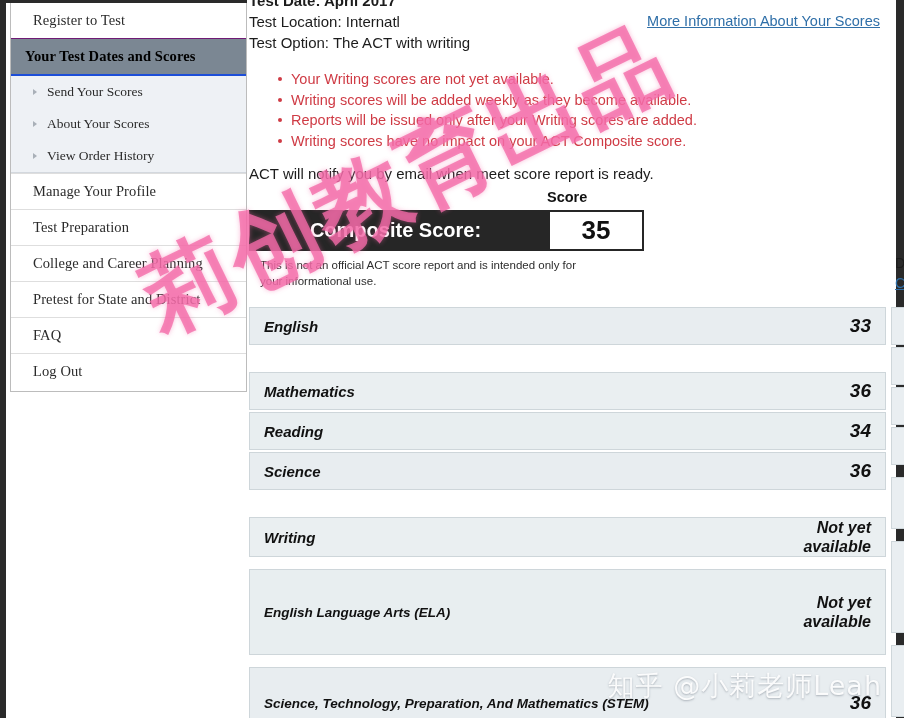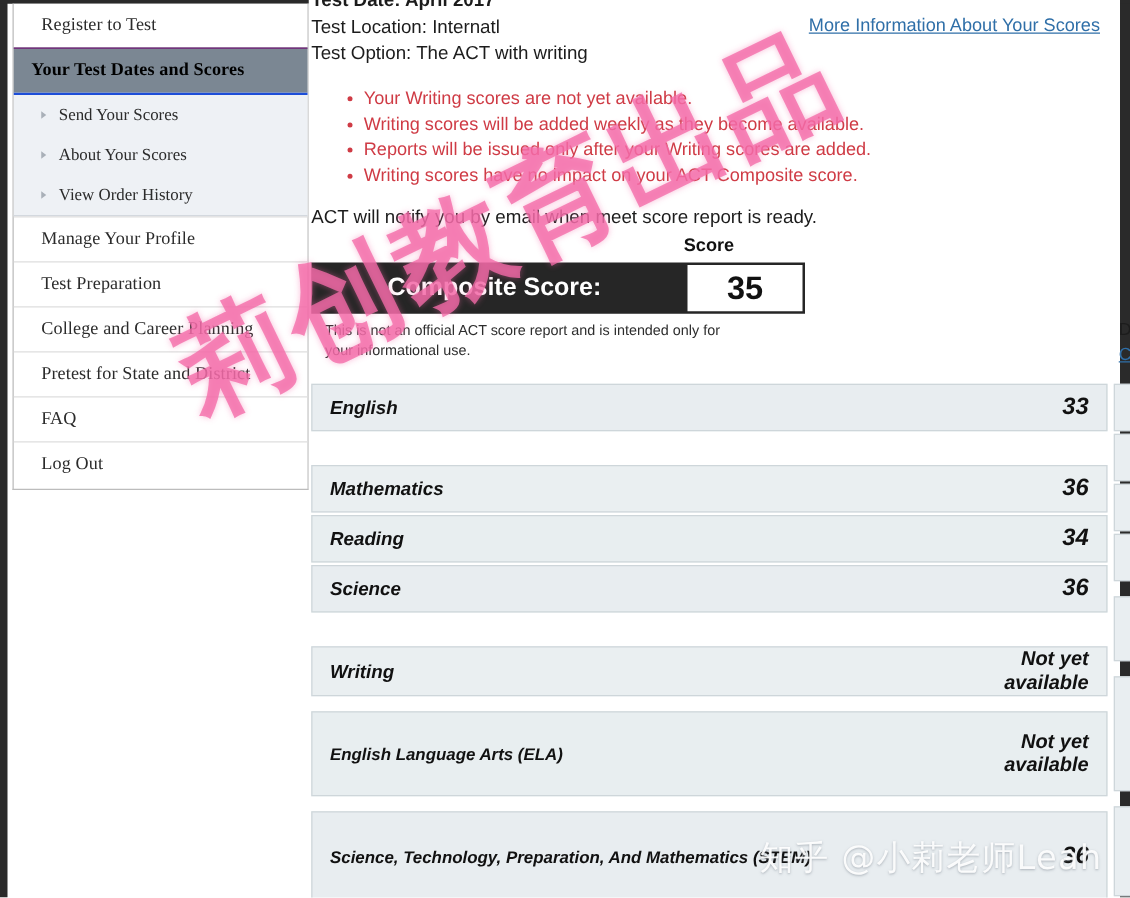--- a/index.html
+++ b/index.html
@@ -416,21 +416,21 @@
         <div class="value">34</div>
       </div>
       <div class="srow tint-a gap" style="height:38px">
         <div class="subject">Science</div>
         <div class="value">36</div>
       </div>
       <div class="srow tint-b gap" style="height:40px">
         <div class="subject">Writing</div>
         <div class="value na">Not yet available</div>
       </div>
-      <div class="srow tint-c gap" style="height:68px">
+      <div class="srow tint-c gap" style="height:86px">
         <div class="subject small">English Language Arts (ELA)</div>
         <div class="value na">Not yet available</div>
       </div>
       <div class="srow tint-a" style="height:72px">
         <div class="subject small">Science, Technology, Preparation, And Mathematics (STEM)</div>
         <div class="value">36</div>
       </div>
     </div>
 
     <div class="bench-col" style="top:307px">

